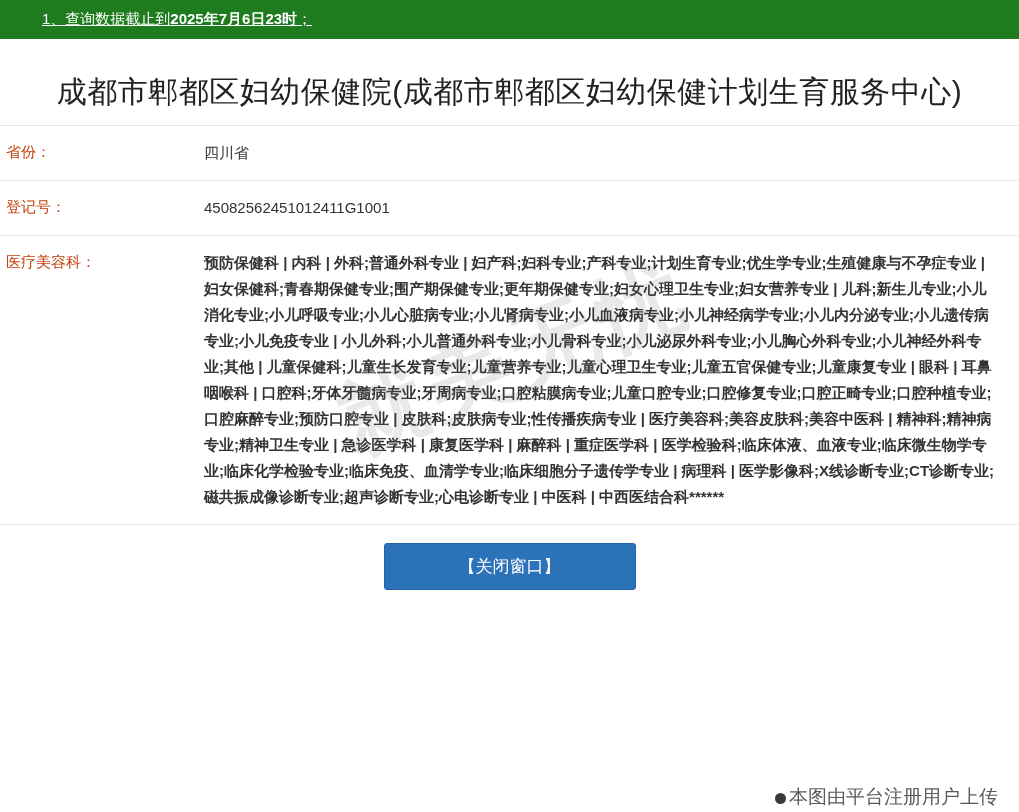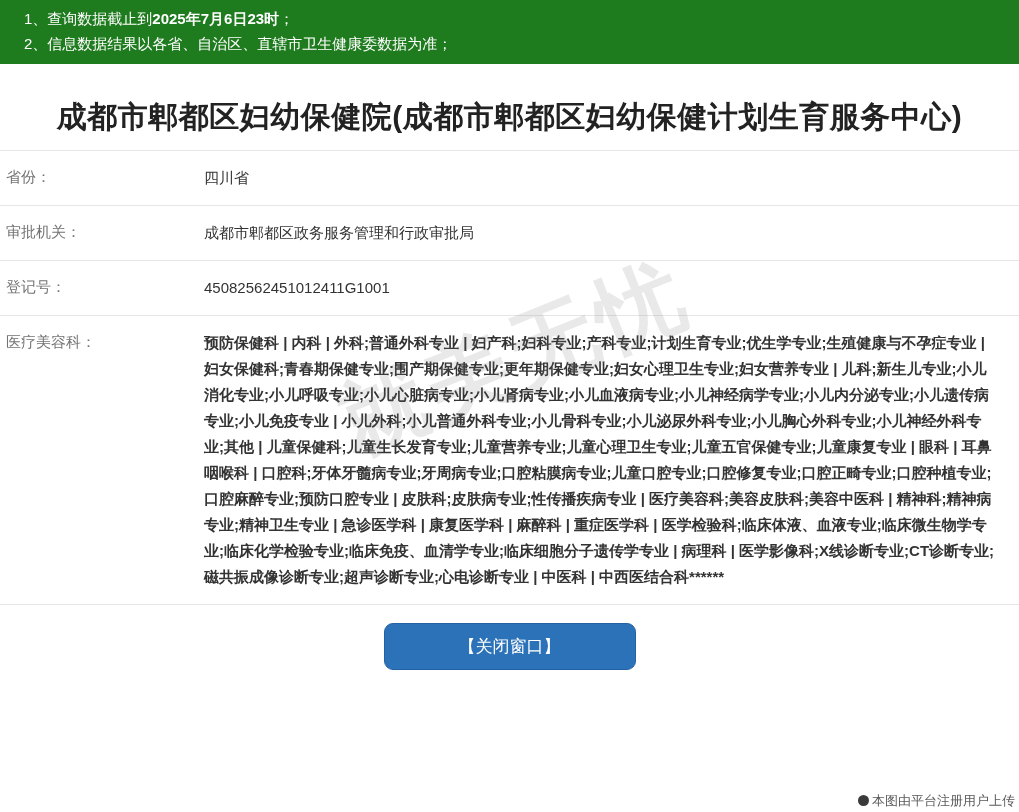--- a/index.html
+++ b/index.html
@@ -18,34 +18,35 @@
 
   
   .notice-bar {
     background: #1e7b1e;
     color: #ffffff;
     padding: 6px 0 8px 0;
     font-size: 15px;
     line-height: 25px;
   }
   .notice-line {
-    padding-left: 24px;
+    padding-left: 42px;
     white-space: nowrap;
+    text-decoration: underline;
   }
   .notice-line b {
     font-weight: bold;
   }
 
   
   .title-wrap {
     padding: 30px 40px 10px 40px;
   }
   .page-title {
     font-size: 30px;
-    font-weight: bold;
+    font-weight: normal;
     color: #222222;
     text-align: center;
     line-height: 46px;
     letter-spacing: 0.5px;
   }
 
   
   .detail-table {
     width: 1019px;
     border-collapse: collapse;
@@ -54,21 +55,21 @@
   .detail-table tr {
     border-bottom: 1px solid #e6e6e6;
   }
   .detail-table tr:first-child {
     border-top: 1px solid #e6e6e6;
   }
   .detail-table th {
     width: 190px;
     text-align: left;
     font-weight: normal;
-    color: #737373;
+    color: #c2410c;
     vertical-align: top;
     padding: 14px 8px 14px 6px;
     line-height: 24px;
   }
   .detail-table td {
     vertical-align: top;
     padding: 14px 18px 14px 0;
     line-height: 26px;
     color: #333333;
     word-break: break-all;
@@ -101,71 +102,64 @@
     justify-content: center;
   }
   .close-btn {
     background: #2c72b8;
     border: 1px solid #2463a3;
     color: #ffffff;
     font-size: 17px;
     padding: 11px 0;
     width: 250px;
     text-align: center;
-    border-radius: 9px;
+    border-radius: 3px;
     cursor: pointer;
     font-family: "Liberation Sans", "DejaVu Sans", sans-serif;
   }
 
   
   .corner-credit {
     position: absolute;
-    right: 4px;
+    right: 21px;
     bottom: 2px;
-    font-size: 13px;
+    font-size: 19px;
     color: #5a5a5a;
     white-space: nowrap;
   }
   .corner-credit .dot {
     display: inline-block;
     width: 11px;
     height: 11px;
     border-radius: 50%;
     background: #3a3a3a;
     margin-right: 3px;
     vertical-align: -1px;
   }
 </style>
 </head>
 <body>
 
 <div class="notice-bar">
   <div class="notice-line">
     <span>1、</span><span>查询数据截止到</span><b>2025年7月6日23时</b><span>；</span>
   </div>
-  <div class="notice-line">
-    <span>2、</span><span>信息数据结果以各省、自治区、直辖市卫生健康委数据为准；</span><b></b><span></span>
-  </div>
 </div>
 
 <div class="watermark">就美无忧</div>
 
 <div class="title-wrap">
   <div class="page-title">成都市郫都区妇幼保健院(成都市郫都区妇幼保健计划生育服务中心)</div>
 </div>
 
 <table class="detail-table">
   <tbody>
     <tr>
       <th>省份：</th>
       <td>四川省</td>
-    </tr>
-    <tr>
-      <th>审批机关：</th>
-      <td>成都市郫都区政务服务管理和行政审批局</td>
     </tr>
     <tr>
       <th>登记号：</th>
       <td>45082562451012411G1001</td>
     </tr>
     <tr>
       <th>医疗美容科：</th>
       <td class="scope-cell">预防保健科 | 内科 | 外科;普通外科专业 | 妇产科;妇科专业;产科专业;计划生育专业;优生学专业;生殖健康与不孕症专业 | 妇女保健科;青春期保健专业;围产期保健专业;更年期保健专业;妇女心理卫生专业;妇女营养专业 | 儿科;新生儿专业;小儿消化专业;小儿呼吸专业;小儿心脏病专业;小儿肾病专业;小儿血液病专业;小儿神经病学专业;小儿内分泌专业;小儿遗传病专业;小儿免疫专业 | 小儿外科;小儿普通外科专业;小儿骨科专业;小儿泌尿外科专业;小儿胸心外科专业;小儿神经外科专业;其他 | 儿童保健科;儿童生长发育专业;儿童营养专业;儿童心理卫生专业;儿童五官保健专业;儿童康复专业 | 眼科 | 耳鼻咽喉科 | 口腔科;牙体牙髓病专业;牙周病专业;口腔粘膜病专业;儿童口腔专业;口腔修复专业;口腔正畸专业;口腔种植专业;口腔麻醉专业;预防口腔专业 | 皮肤科;皮肤病专业;性传播疾病专业 | 医疗美容科;美容皮肤科;美容中医科 | 精神科;精神病专业;精神卫生专业 | 急诊医学科 | 康复医学科 | 麻醉科 | 重症医学科 | 医学检验科;临床体液、血液专业;临床微生物学专业;临床化学检验专业;临床免疫、血清学专业;临床细胞分子遗传学专业 | 病理科 | 医学影像科;X线诊断专业;CT诊断专业;磁共振成像诊断专业;超声诊断专业;心电诊断专业 | 中医科 | 中西医结合科******</td>
     </tr>
   </tbody>

